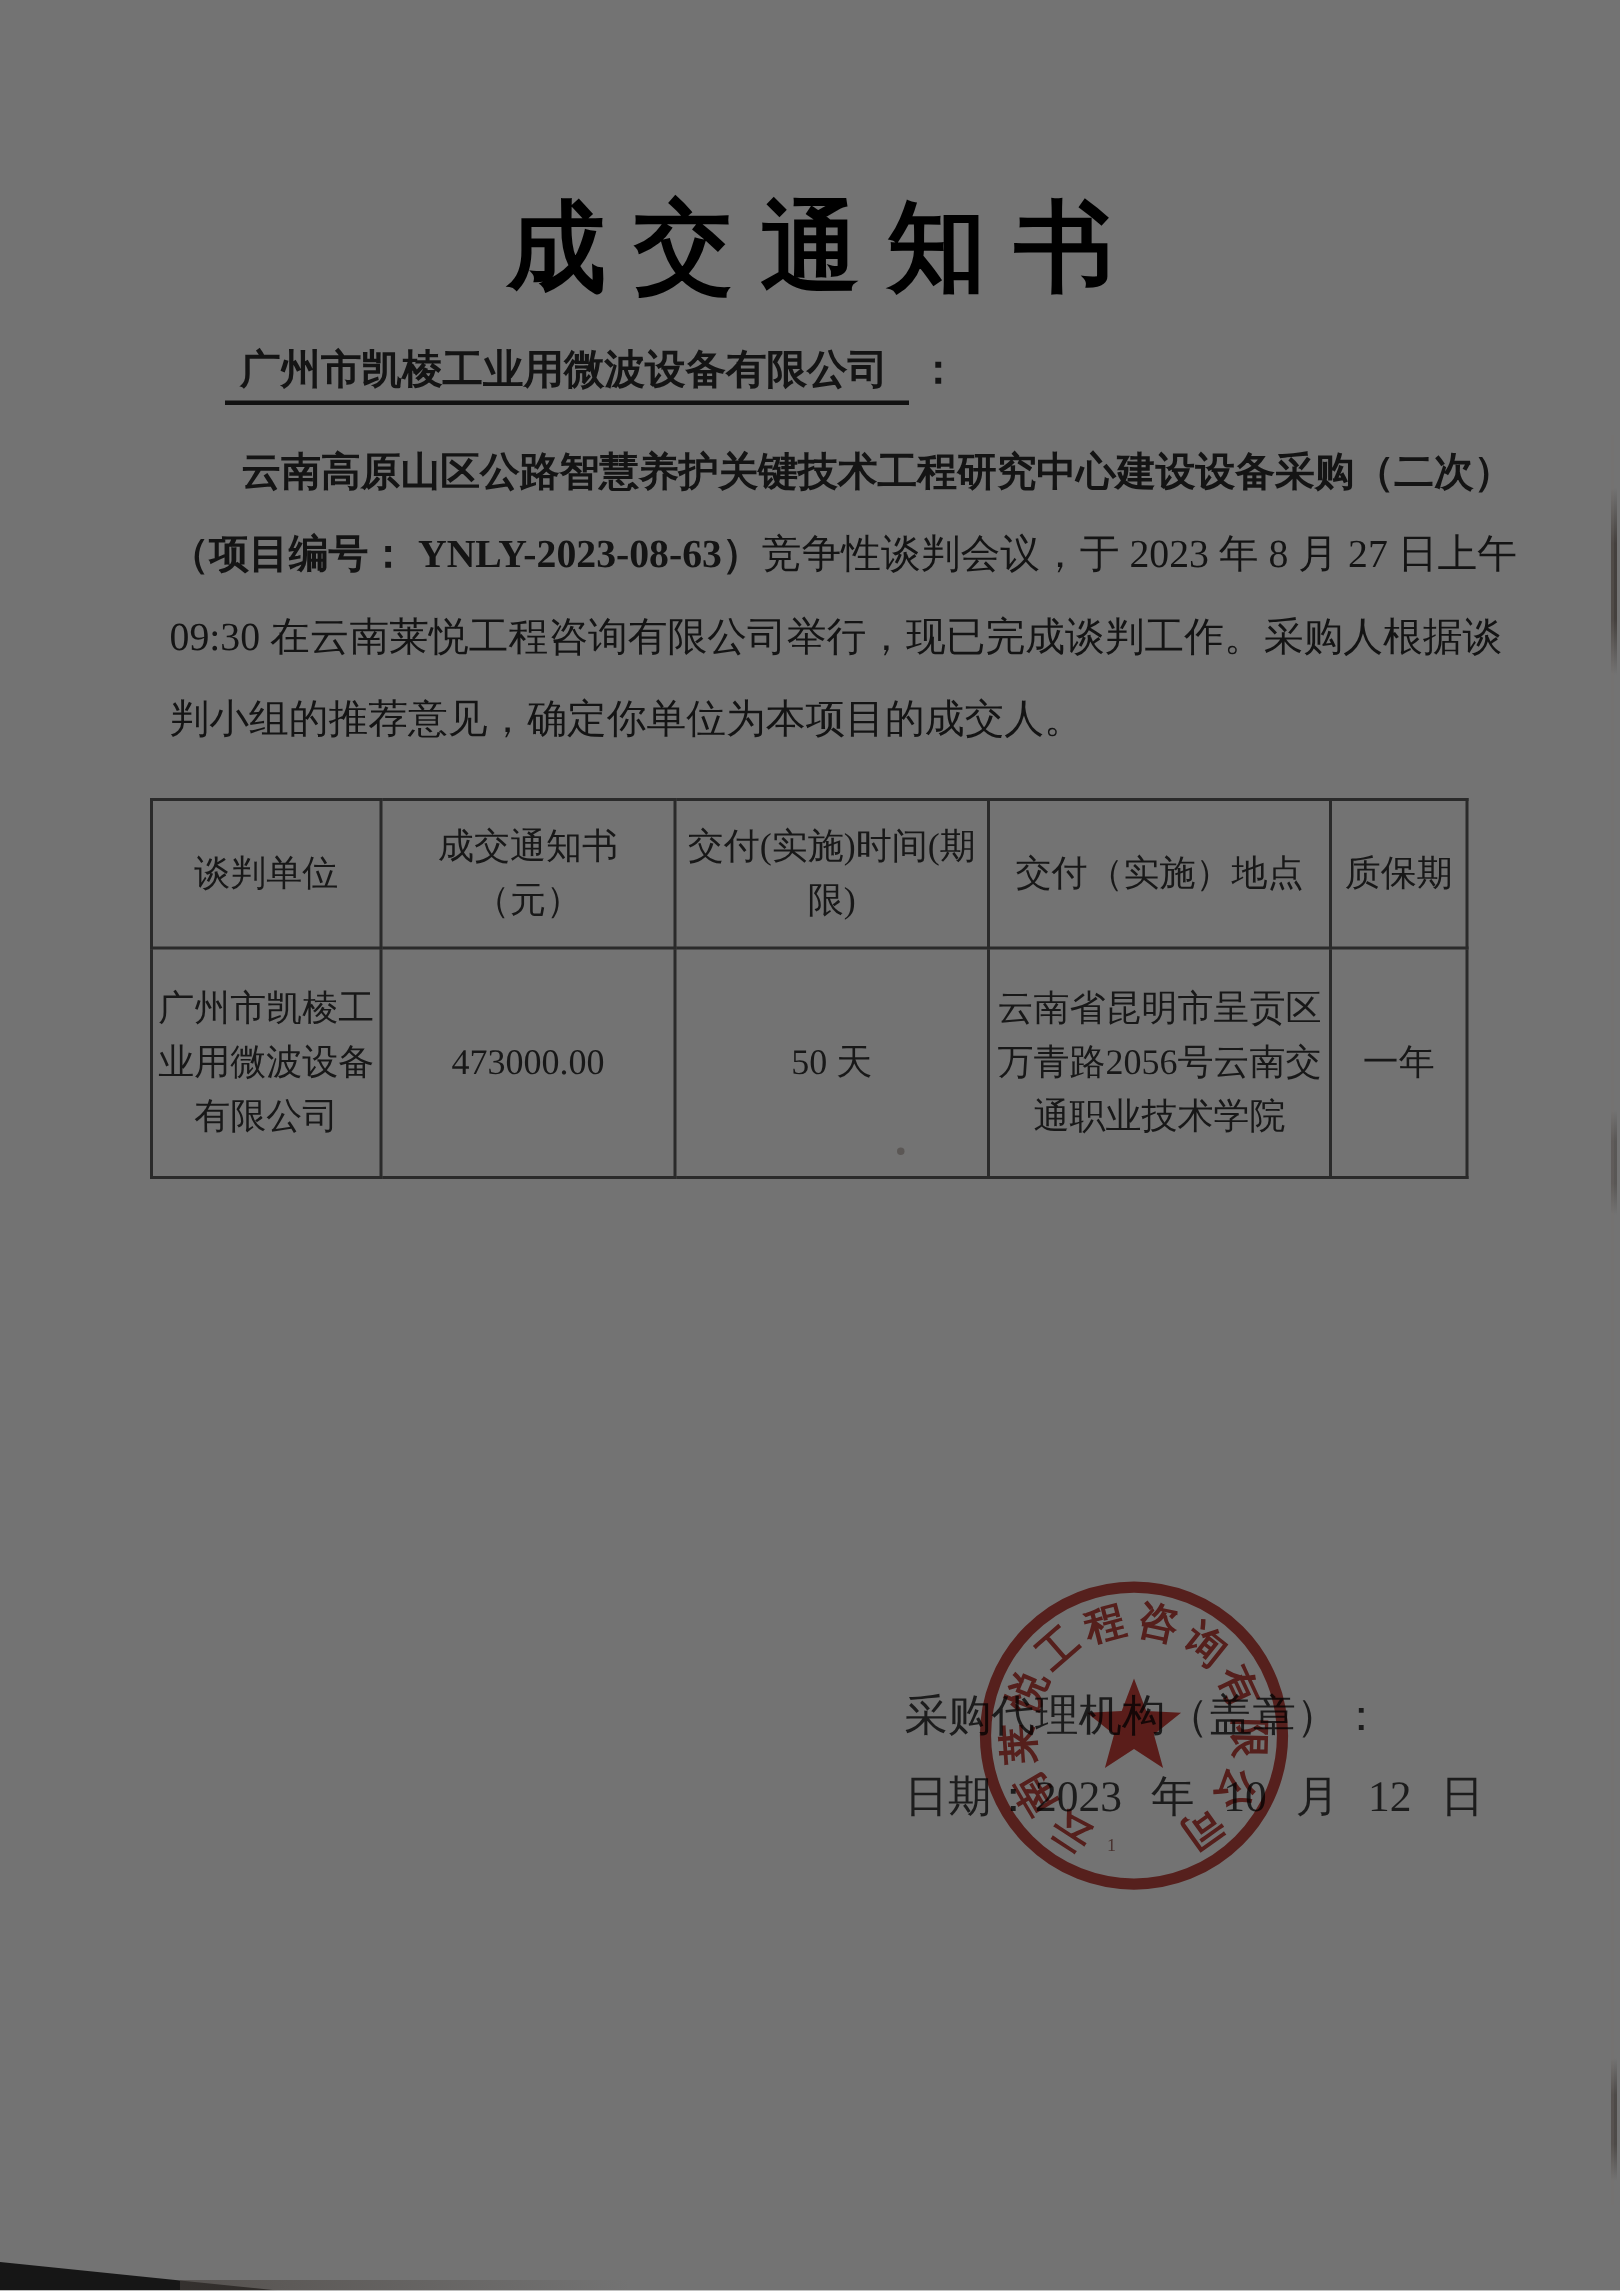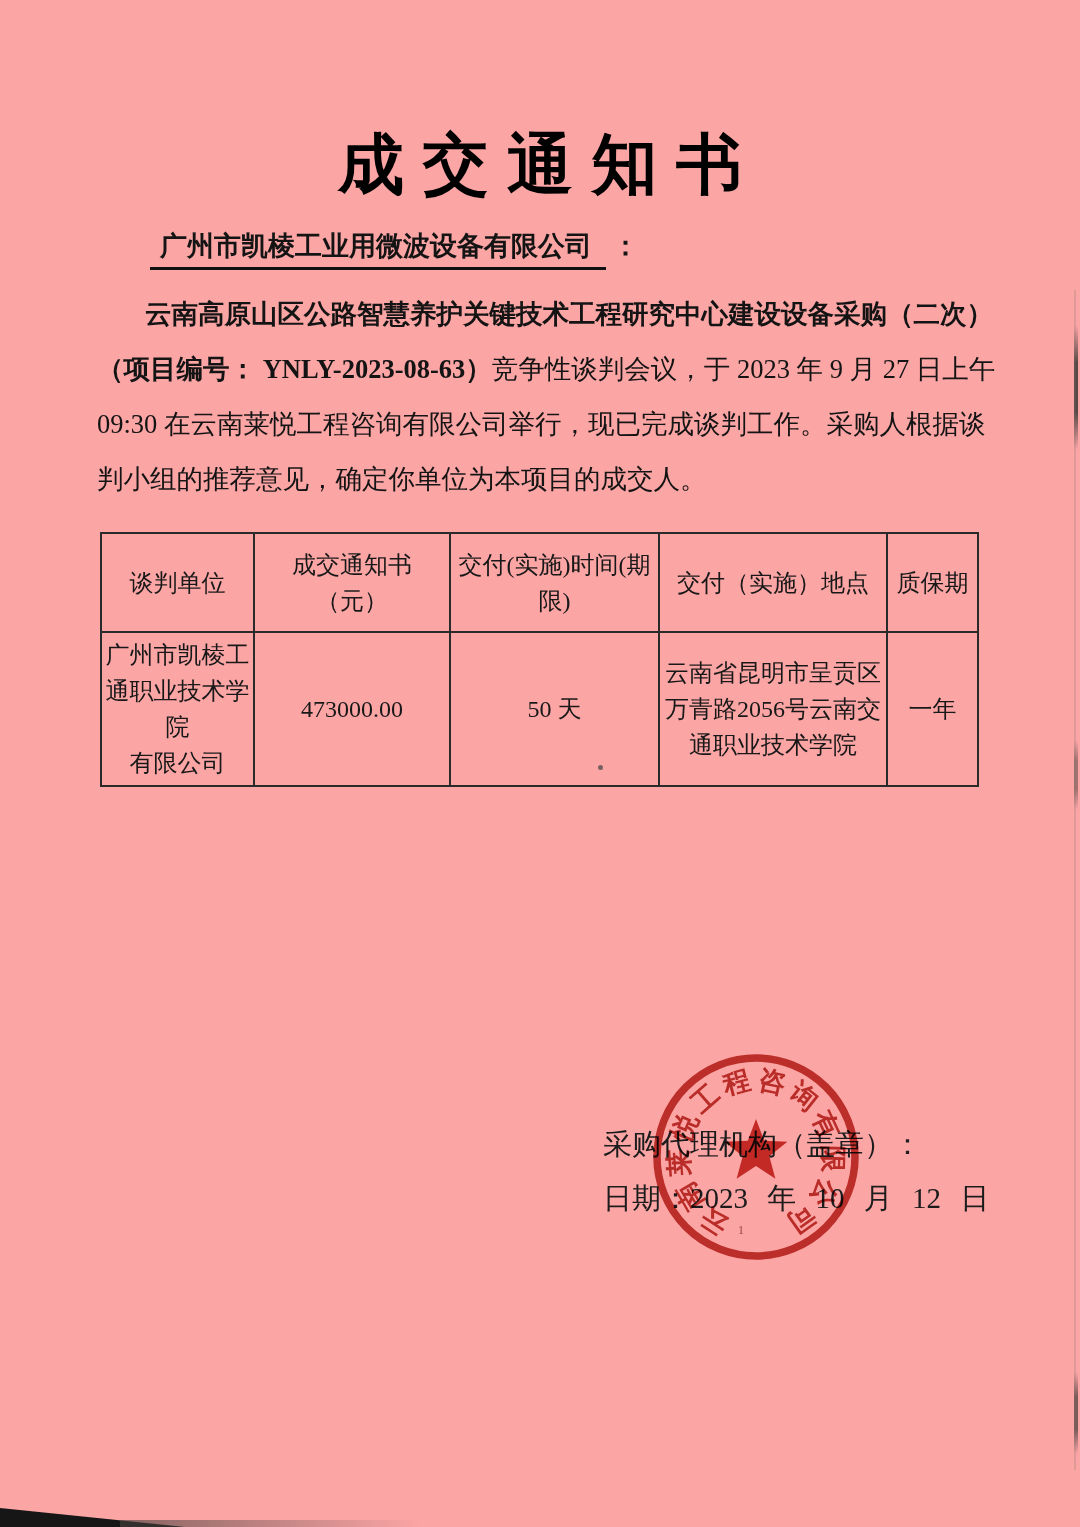--- a/index.html
+++ b/index.html
@@ -1,20 +1,20 @@
 <!DOCTYPE html>
 <html><head>
 <meta charset="utf-8">
 <style>
   html,body{margin:0;padding:0;background:#e8e8e8;}
   .page{
     position:relative;
     width:1080px;height:1527px;
     margin:0 auto;
-    background:#fca5a5;
+    background:#737373;
     overflow:hidden;
     font-family:"Liberation Serif","DejaVu Serif",serif;
     color:#141414;
   }
   
   .doc-title{
     position:absolute;top:120px;left:0;width:100%;
     text-align:center;
     font-size:66px;font-weight:bold;color:#000;
     letter-spacing:0.28em;text-indent:0.28em;
@@ -30,21 +30,21 @@
     border-bottom:3px solid #111;
     padding:0 14px 3px 10px;
     text-align:right;
   }
   .addressee .colon{margin-left:6px;}
   
   .intro{
     position:absolute;left:97px;top:287px;width:880px;
     font-size:26.5px;line-height:55px;
   }
-  .intro .ln{white-space:nowrap;}
+  .intro .ln{white-space:nowrap;margin-left:16px;}
   .intro .indent{padding-left:48px;}
   .b{font-weight:bold;}
   
   table.award{
     position:absolute;left:100px;top:532px;
     border-collapse:collapse;table-layout:fixed;
     width:877px;
   }
   table.award col.c1{width:153px;}
   table.award col.c2{width:196px;}
@@ -124,21 +124,21 @@
 <div class="page">
 
   <div class="doc-title">成交通知书</div>
 
   <div class="addressee">
     <span class="uline">广州市凯棱工业用微波设备有限公司</span><span class="colon">：</span>
   </div>
 
   <div class="intro">
     <div class="ln indent b">云南高原山区公路智慧养护关键技术工程研究中心建设设备采购（二次）</div>
-    <div class="ln"><span class="b">（项目编号： YNLY-2023-08-63）</span><span>竞争性谈判会议，于 2023 年 9 月 27 日上午</span></div>
+    <div class="ln"><span class="b">（项目编号： YNLY-2023-08-63）</span><span>竞争性谈判会议，于 2023 年 8 月 27 日上午</span></div>
     <div class="ln">09:30 在云南莱悦工程咨询有限公司举行，现已完成谈判工作。采购人根据谈</div>
     <div class="ln">判小组的推荐意见，确定你单位为本项目的成交人。</div>
   </div>
 
   <table class="award">
     <colgroup>
         <col class="c1">
         <col class="c2">
         <col class="c3">
         <col class="c4">
@@ -149,21 +149,21 @@
         <td>谈判单位</td>
         <td>成交通知书
 （元）</td>
         <td>交付(实施)时间(期
 限)</td>
         <td>交付（实施）地点</td>
         <td>质保期</td>
       </tr>
       <tr class="data">
         <td>广州市凯棱工
-通职业技术学院
+业用微波设备
 有限公司</td>
         <td>473000.00</td>
         <td>50 天</td>
         <td>云南省昆明市呈贡区
 万青路2056号云南交
 通职业技术学院</td>
         <td>一年</td>
       </tr>
     </tbody>
   </table>

